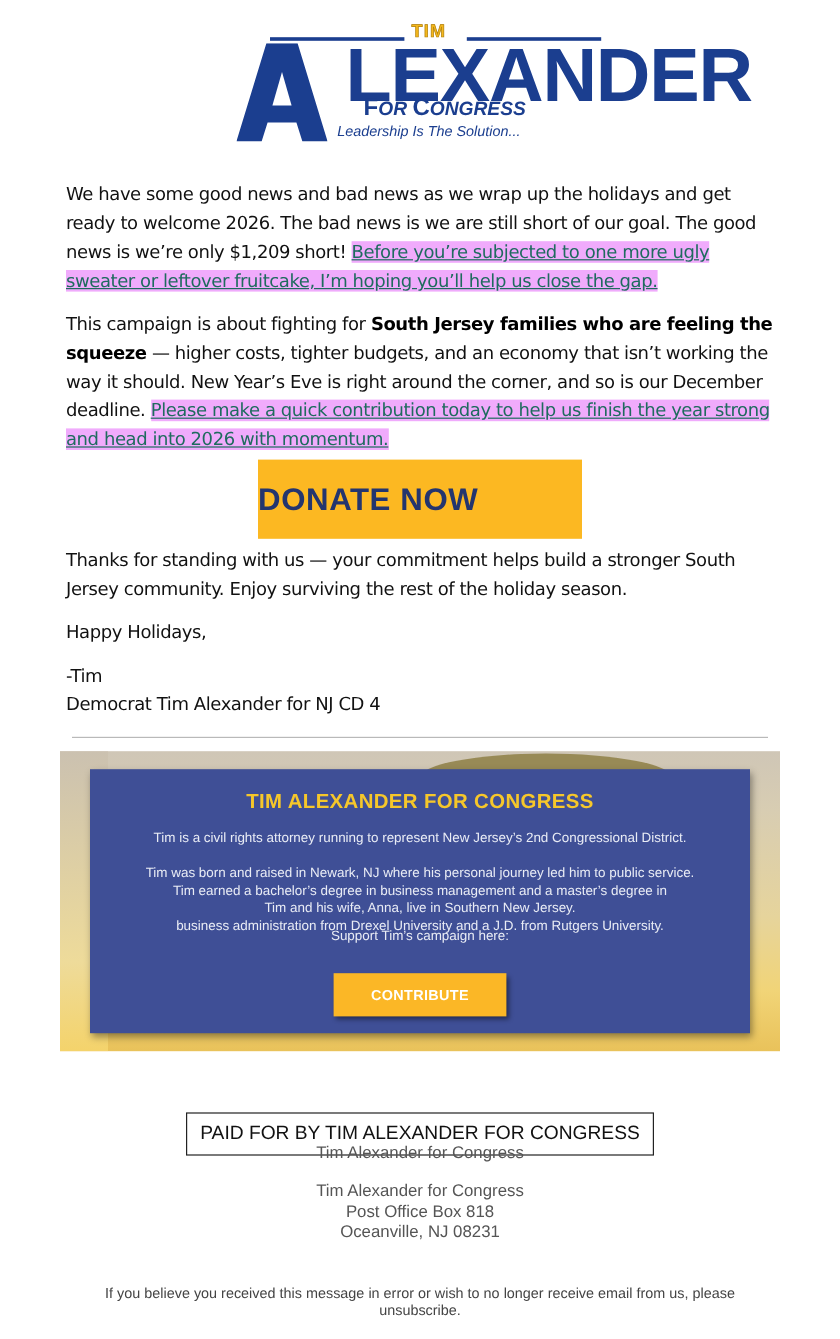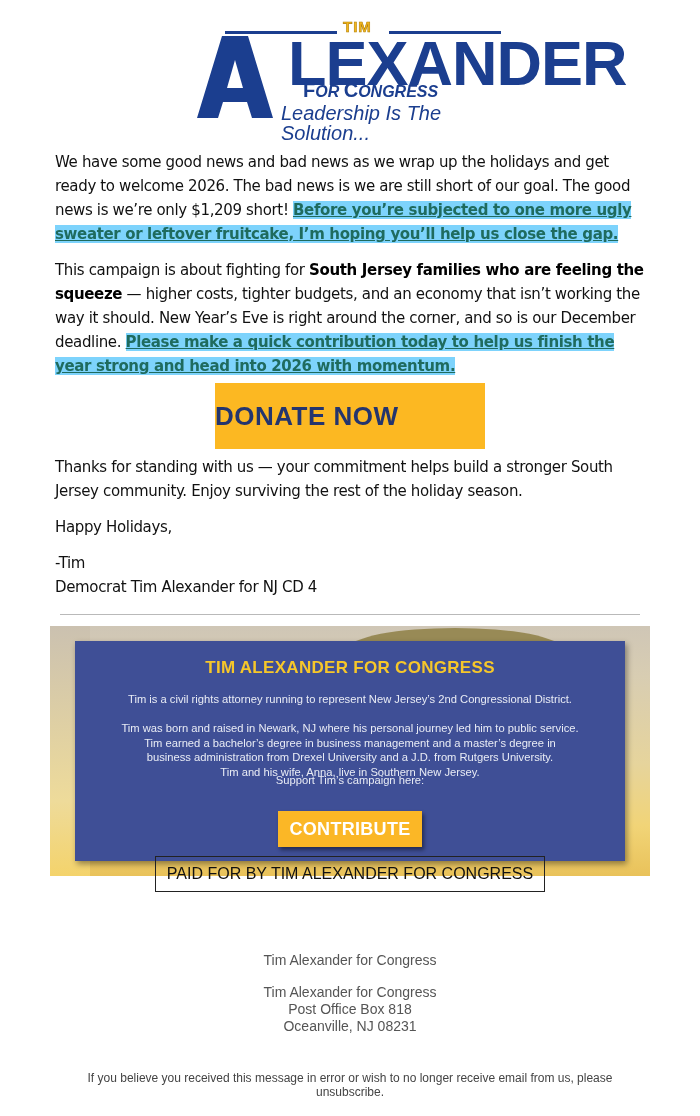--- a/index.html
+++ b/index.html
@@ -8,28 +8,28 @@
 
     
     .logo { position: absolute; left: 195px; top: 18px; width: 310px; height: 104px; }
     .logo .tim { position: absolute; left: 148px; top: 0; font-family: "Liberation Sans", sans-serif; font-weight: bold; font-size: 15px; color: #f5b81c; letter-spacing: 1px; -webkit-text-stroke: 0.6px #b07f0a; }
     .logo .rule-left { position: absolute; left: 30px; top: 13px; width: 112px; height: 3px; background: #1b3e8f; }
     .logo .rule-right { position: absolute; left: 194px; top: 13px; width: 112px; height: 3px; background: #1b3e8f; }
     .logo .big-a { position: absolute; left: 2px; top: 18px; width: 76px; height: 82px; }
     .logo .lexander { position: absolute; left: 78px; top: 14px; font-family: "Liberation Sans", sans-serif; font-weight: bold; font-size: 63px; color: #1b3e8f; letter-spacing: -1px; line-height: 1; margin-left: 15px; }
     .logo .for-congress { position: absolute; left: 108px; top: 62px; font-family: "Liberation Sans", sans-serif; font-weight: bold; font-size: 20px; color: #1b3e8f; line-height: 1; }
     .logo .for-congress .sm { font-size: 16px; font-style: italic; }
-    .logo .tagline { position: absolute; left: 86px; top: 85px; font-family: "Liberation Sans", sans-serif; font-style: italic; font-size: 20px; color: #1b3e8f; line-height: 1; }
+    .logo .tagline { position: absolute; left: 86px; top: 85px; font-family: "Liberation Sans", sans-serif; font-style: italic; font-size: 12px; color: #1b3e8f; line-height: 1; }
 
     
     .content { position: absolute; left: 55px; top: 150px; width: 595px; }
     .content p { font-family: "DejaVu Sans", sans-serif; font-size: 15px; line-height: 24px; color: #111; letter-spacing: -0.35px; }
     .p1 { position: absolute; top: 0; left: 0; width: 595px; }
     .p2 { position: absolute; top: 108px; left: 0; width: 595px; }
-    .hl { background: #7dd3fc; color: #1f6b5e; font-weight: bold; text-decoration: underline; }
+    .hl { background: #f0abfc; color: #1f6b5e; font-weight: normal; text-decoration: underline; }
     .content b { font-weight: bold; color: #000; }
 
     .donate { position: absolute; left: 215px; top: 383px; width: 270px; height: 66px; background: #fcb822; display: flex; align-items: center; text-decoration: none; }
     .donate span { font-family: "Liberation Sans", sans-serif; font-weight: bold; font-size: 26px; color: #24356e; letter-spacing: 0.5px; }
 
     .p3 { position: absolute; top: 455px; left: 55px; width: 595px; }
     .p4 { position: absolute; top: 515px; left: 55px; }
     .p5 { position: absolute; top: 551px; left: 55px; }
     .txt { font-family: "DejaVu Sans", sans-serif; font-size: 15px; line-height: 24px; color: #111; letter-spacing: -0.35px; }
 
@@ -40,24 +40,24 @@
       background: linear-gradient(180deg, #cfc6b6 0%, #d8cdb2 20%, #e6d49c 55%, #f1d477 80%, #e9c25a 100%); }
     .banner .sky-l { position: absolute; left: 0; top: 0; width: 40px; height: 250px; background: linear-gradient(180deg, #cbc1b0, #eedb9a 70%, #f4d36b); }
     .banner .flag { position: absolute; left: 300px; top: 2px; width: 210px; height: 40px; border-radius: 50% 50% 0 0; background: #8a7a3e; opacity: 0.8; }
     .banner .panel { position: absolute; left: 25px; top: 15px; width: 550px; height: 220px; background: #3f4f96; box-shadow: 2px 3px 6px rgba(0,0,0,0.4); }
     .banner .panel-title { position: absolute; left: 0; top: 17px; width: 550px; text-align: center; font-family: "Liberation Sans", sans-serif; font-weight: bold; font-size: 17px; color: #f6c72a; letter-spacing: 0.3px; }
     .banner .panel-text { position: absolute; left: 0; width: 550px; text-align: center; font-family: "Liberation Sans", sans-serif; font-size: 11.2px; color: #e9ecf5; line-height: 14.5px; }
     .banner .pt1 { top: 51px; }
     .banner .pt2 { top: 80px; }
     .banner .pt3 { top: 132px; }
     .banner .contribute { position: absolute; left: 203px; top: 170px; width: 144px; height: 36px; background: #fbb726; box-shadow: 2px 3px 4px rgba(0,0,0,0.45); display: flex; align-items: center; justify-content: center; text-decoration: none; }
-    .banner .contribute span { font-family: "Liberation Sans", sans-serif; font-weight: bold; font-size: 18px; color: #ffffff; letter-spacing: 0.3px; }
+    .banner .contribute span { font-family: "Liberation Sans", sans-serif; font-weight: bold; font-size: 12px; color: #ffffff; letter-spacing: 0.3px; }
 
     
-    .paid-box { position: absolute; left: 155px; top: 856px; width: 390px; height: 36px; border: 1px solid #222; display: flex; align-items: center; justify-content: center; }
+    .paid-box { position: absolute; left: 155px; top: 927px; width: 390px; height: 36px; border: 1px solid #222; display: flex; align-items: center; justify-content: center; }
     .paid-box span { font-family: "Liberation Sans", sans-serif; font-size: 16px; color: #111; }
     .footer { position: absolute; left: 0; width: 700px; text-align: center; font-family: "Liberation Sans", sans-serif; color: #555; }
     .f-org { top: 952px; font-size: 14px; line-height: 16px; }
     .f-addr { top: 984px; font-size: 14px; line-height: 16.8px; }
     .f-unsub { top: 1071px; left: 70px; width: 560px; font-size: 12px; line-height: 14px; color: #444; }
     .f-unsub a { color: #444; text-decoration: none; }
   </style>
 </head>
 <body>
 
@@ -94,22 +94,22 @@
 
 <div class="banner">
   <div class="sky-l"></div>
   <div class="flag"></div>
   <div class="panel">
     <div class="panel-title">TIM ALEXANDER FOR CONGRESS</div>
     <div class="panel-text pt1">Tim is a civil rights attorney running to represent New Jersey’s 2nd Congressional District.</div>
     <div class="panel-text pt2">
       <div>Tim was born and raised in Newark, NJ where his personal journey led him to public service.</div>
       <div>Tim earned a bachelor’s degree in business management and a master’s degree in</div>
+      <div>Tim and his wife, Anna, live in Southern New Jersey.</div>
       <div>business administration from Drexel University and a J.D. from Rutgers University.</div>
-      <div>Tim and his wife, Anna, live in Southern New Jersey.</div>
     </div>
     <div class="panel-text pt3">Support Tim’s campaign here:</div>
     <a class="contribute">
         <span>CONTRIBUTE</span>
       </a>
   </div>
 </div>
 
 <div class="paid-box">
     <span>PAID FOR BY TIM ALEXANDER FOR CONGRESS</span>

